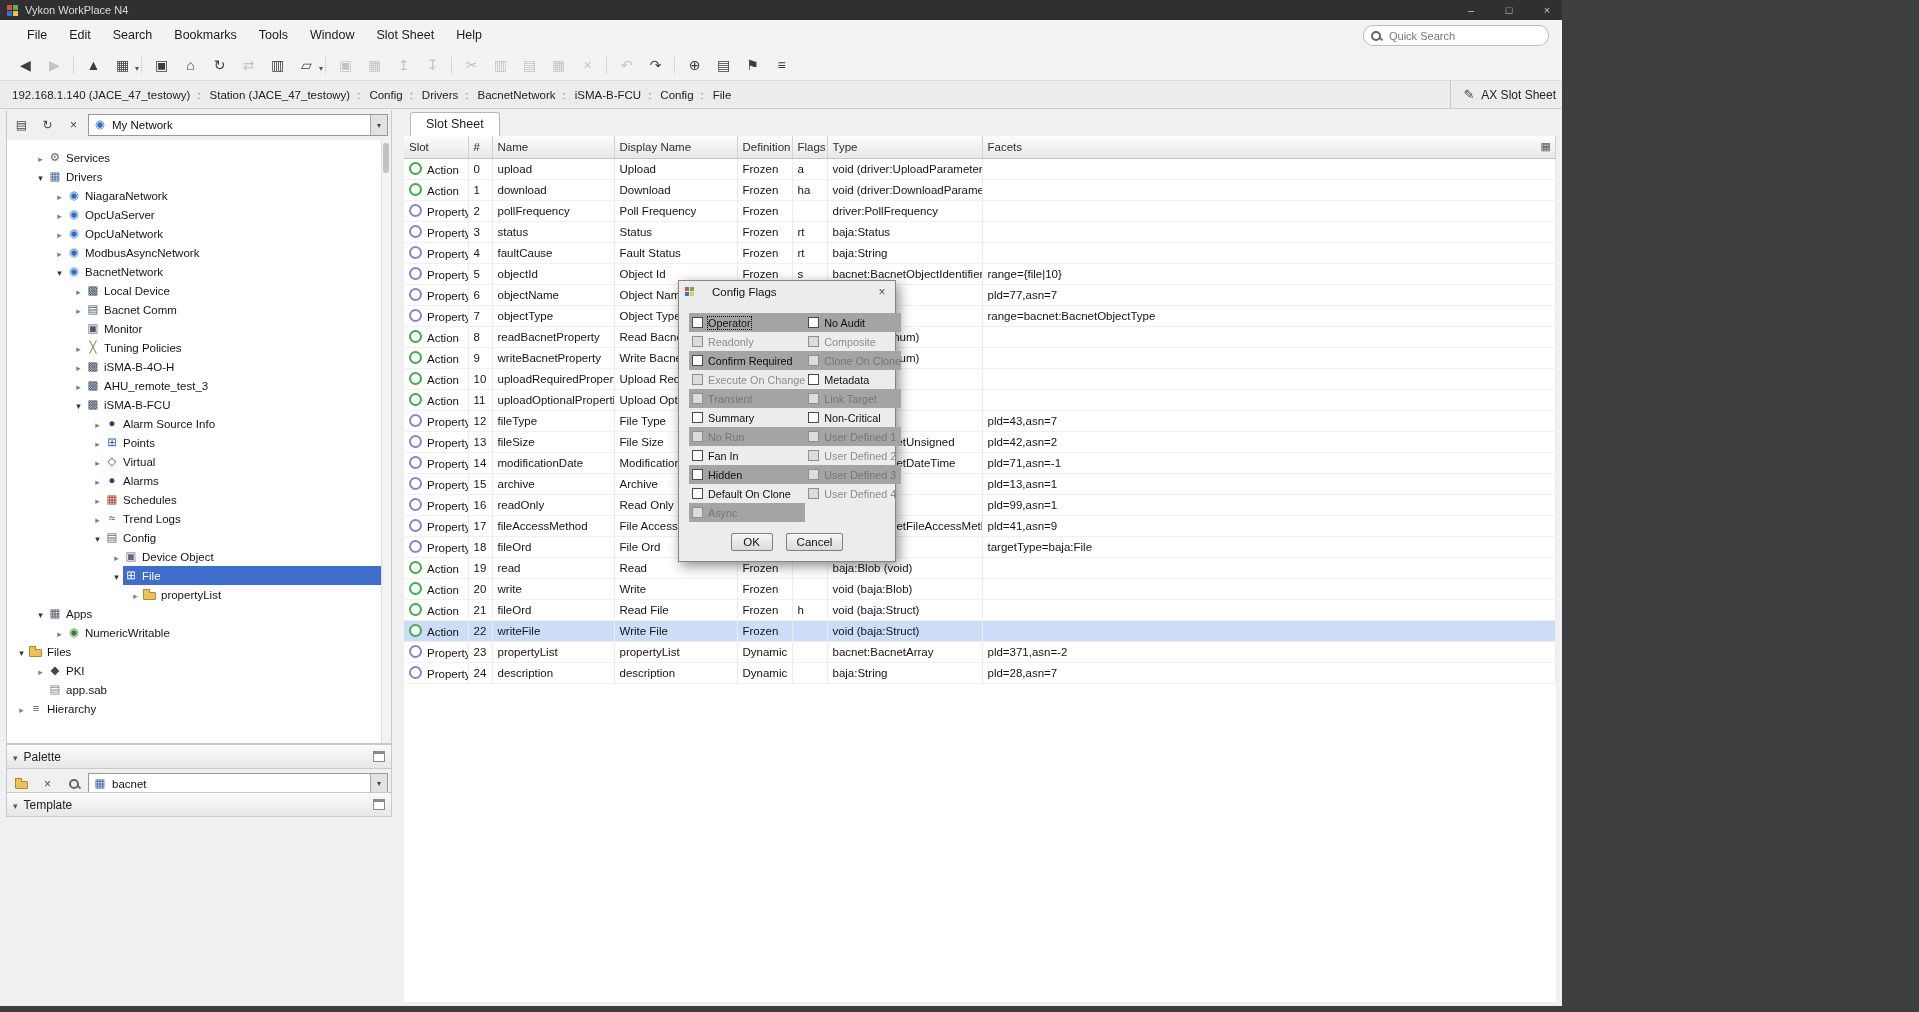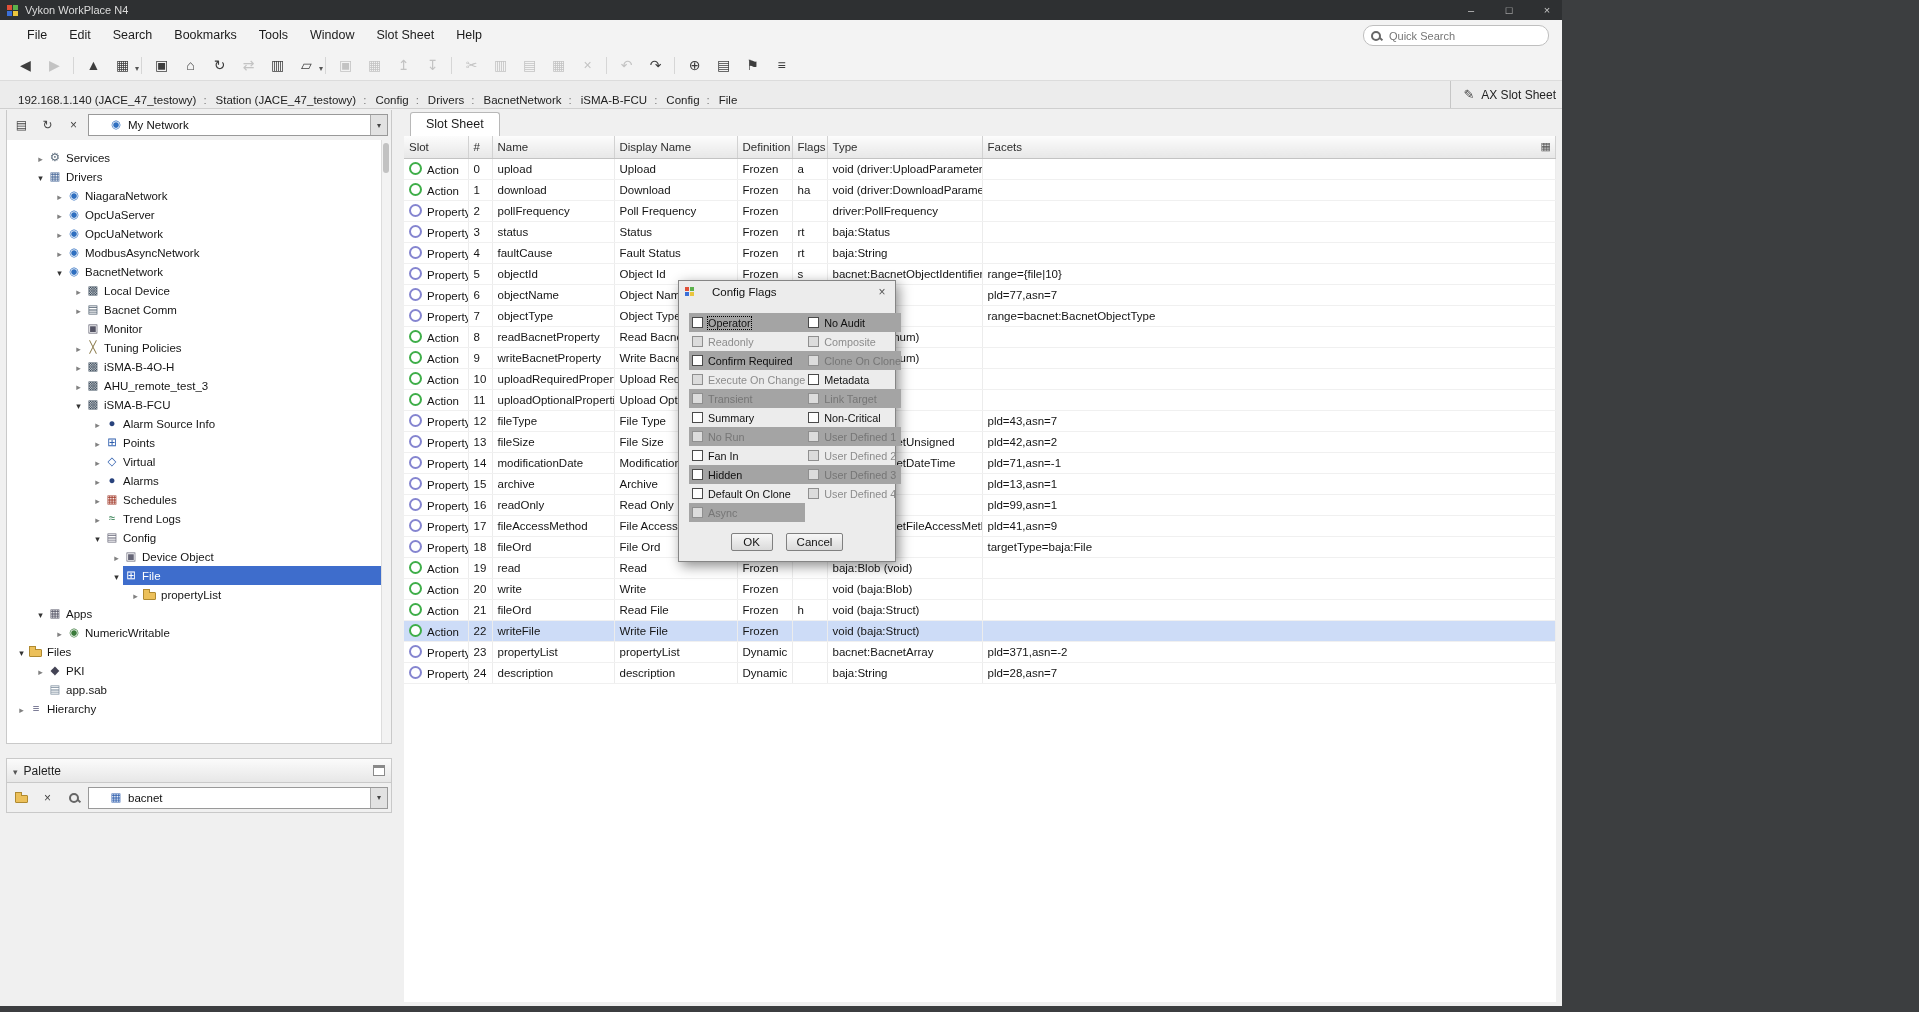--- a/index.html
+++ b/index.html
@@ -37,21 +37,21 @@
            border-bottom:1px solid #dcdcdc;display:flex;align-items:center;padding-left:15px;}
   .tb{width:21px;height:21px;display:flex;align-items:center;justify-content:center;font-size:14px;
       color:#3d3d3d;margin-right:8px;position:relative;}
   .tb.dis{color:#c3c3c3;}
   .tb.sepb{margin-left:10px;}
   .tb.sepb::before{content:"";position:absolute;left:-10px;top:2px;bottom:2px;width:1px;background:#d6d6d6;}
   .tb.dd::after{content:"▾";font-size:8px;position:absolute;right:-6px;bottom:3px;color:#555;}
 
   
   .breadcrumb{position:absolute;left:0;top:81px;right:0;height:27px;background:#ececec;
-           border-bottom:1px solid #cfcfcf;display:flex;align-items:flex-end;padding-left:13px;
+           border-bottom:1px solid #cfcfcf;display:flex;align-items:center;padding-left:7px;
            font-size:11.5px;color:#222;}
   .crumb{padding:2px 5px;white-space:nowrap;}
   .crumb+.crumb::before{content:":";color:#777;margin-right:9px;margin-left:-3px;}
   .bc-right{position:absolute;right:6px;top:0;height:27px;display:flex;align-items:center;gap:7px;
            padding-left:12px;border-left:1px solid #c6c6c6;font-size:12px;color:#222;}
   .pencil{font-size:13px;color:#444;}
 
   
   .panel-hdr{height:23px;background:linear-gradient(#fbfbfb,#e7e7e7);border:1px solid #c9c9c9;
            display:flex;align-items:center;padding:0 6px;gap:6px;font-size:12px;color:#222;}
@@ -59,21 +59,21 @@
   .popout{margin-left:auto;width:10px;height:9px;border:1px solid #8a8a8a;background:#fff;position:relative;flex:none;}
   .popout::before{content:"";position:absolute;left:0;right:0;top:0;height:2px;background:#8a8a8a;}
 
   #nav-panel{position:absolute;left:6px;top:110px;width:386px;height:634px;display:flex;flex-direction:column;}
   .nav-tools{height:26px;background:#f0f0f0;display:flex;align-items:center;gap:3px;padding:2px 3px;
            border-left:1px solid #c9c9c9;border-right:1px solid #c9c9c9;}
   .mini-btn{width:23px;height:20px;display:flex;align-items:center;justify-content:center;
            border:1px solid transparent;background:transparent;font-size:12px;color:#444;padding:0;
            font-family:inherit;}
   .combo{flex:1;height:20px;background:#fff;border:1px solid #999;display:flex;align-items:center;
-           padding-left:20px;gap:5px;font-size:11.5px;color:#111;}
+           padding-left:4px;gap:5px;font-size:11.5px;color:#111;}
   .dd-btn{margin-left:auto;width:16px;height:100%;background:#e2e2e2;border-left:1px solid #aaa;
            display:flex;align-items:center;justify-content:center;}
   .dd-btn::before{content:"▾";font-size:8px;color:#444;}
 
   .tree{flex:1;background:#fff;border:1px solid #c9c9c9;border-top:none;position:relative;
         overflow:hidden;padding-top:8px;}
   .trow{height:19px;display:flex;align-items:center;font-size:11.5px;color:#151515;
         padding-left:calc(8px + (var(--d) - 1)*19px);}
   .arrow{width:13px;flex:none;text-align:center;}
   .arrow.closed::before{content:"▸";font-size:9px;color:#808080;}
@@ -108,21 +108,21 @@
   .ic-pal::before{content:"▦";color:#2f5fae;}
   .ic-folder{position:relative;width:14px;height:13px;display:inline-block;}
   .ic-folder::before{content:"";position:absolute;left:0;top:4px;width:11px;height:6px;
         background:#ecc05a;border:1px solid #b08a30;border-radius:1px;}
   .ic-folder::after{content:"";position:absolute;left:0;top:1px;width:5px;height:3px;
         background:#ecc05a;border:1px solid #b08a30;border-bottom:none;}
 
   .vscroll{position:absolute;top:0;right:0;bottom:0;width:9px;background:#f3f3f3;border-left:1px solid #ddd;}
   .vthumb{position:absolute;top:3px;left:1px;width:6px;height:30px;background:#c2c2c2;border-radius:3px;}
 
-  #palette-panel{position:absolute;left:6px;top:744px;width:386px;margin-top:14px;}
+  #palette-panel{position:absolute;left:6px;top:744px;width:386px;}
   .pal-tools{height:25px;background:#f0f0f0;border:1px solid #c9c9c9;border-top:none;display:flex;
         align-items:center;gap:3px;padding:2px 3px;}
   #template-panel{position:absolute;left:6px;top:792px;width:386px;}
 
   
   .tabstrip{position:absolute;left:404px;top:110px;width:1152px;height:26px;border-bottom:1px solid #b8b8b8;}
   .tab{position:absolute;left:6px;bottom:-1px;padding:4px 15px 5px;background:#fff;
        border:1px solid #b8b8b8;border-bottom:1px solid #fff;border-radius:3px 3px 0 0;
        font-size:12.5px;color:#1c1c1c;}
   .content{position:absolute;left:404px;top:136px;width:1152px;height:866px;background:#fff;overflow:hidden;}
@@ -535,20 +535,27 @@
             </button>
           </span>
       <div class="combo">
         <span class="ti ic-pal"></span>
         <span>bacnet</span>
         <span class="dd-btn"></span>
       </div>
     </div>
   </div>
 
+  <div id="template-panel">
+    <div class="panel-hdr">
+      <span class="tri"></span>
+      <span>Template</span>
+      <span class="popout"></span>
+    </div>
+  </div>
 
   <div class="tabstrip">
     <div class="tab">Slot Sheet</div>
   </div>
   <div class="content">
     <span class="tbl-opts"></span>
     <table>
       <colgroup>
         <col style="width:64px">
             <col style="width:24px">

